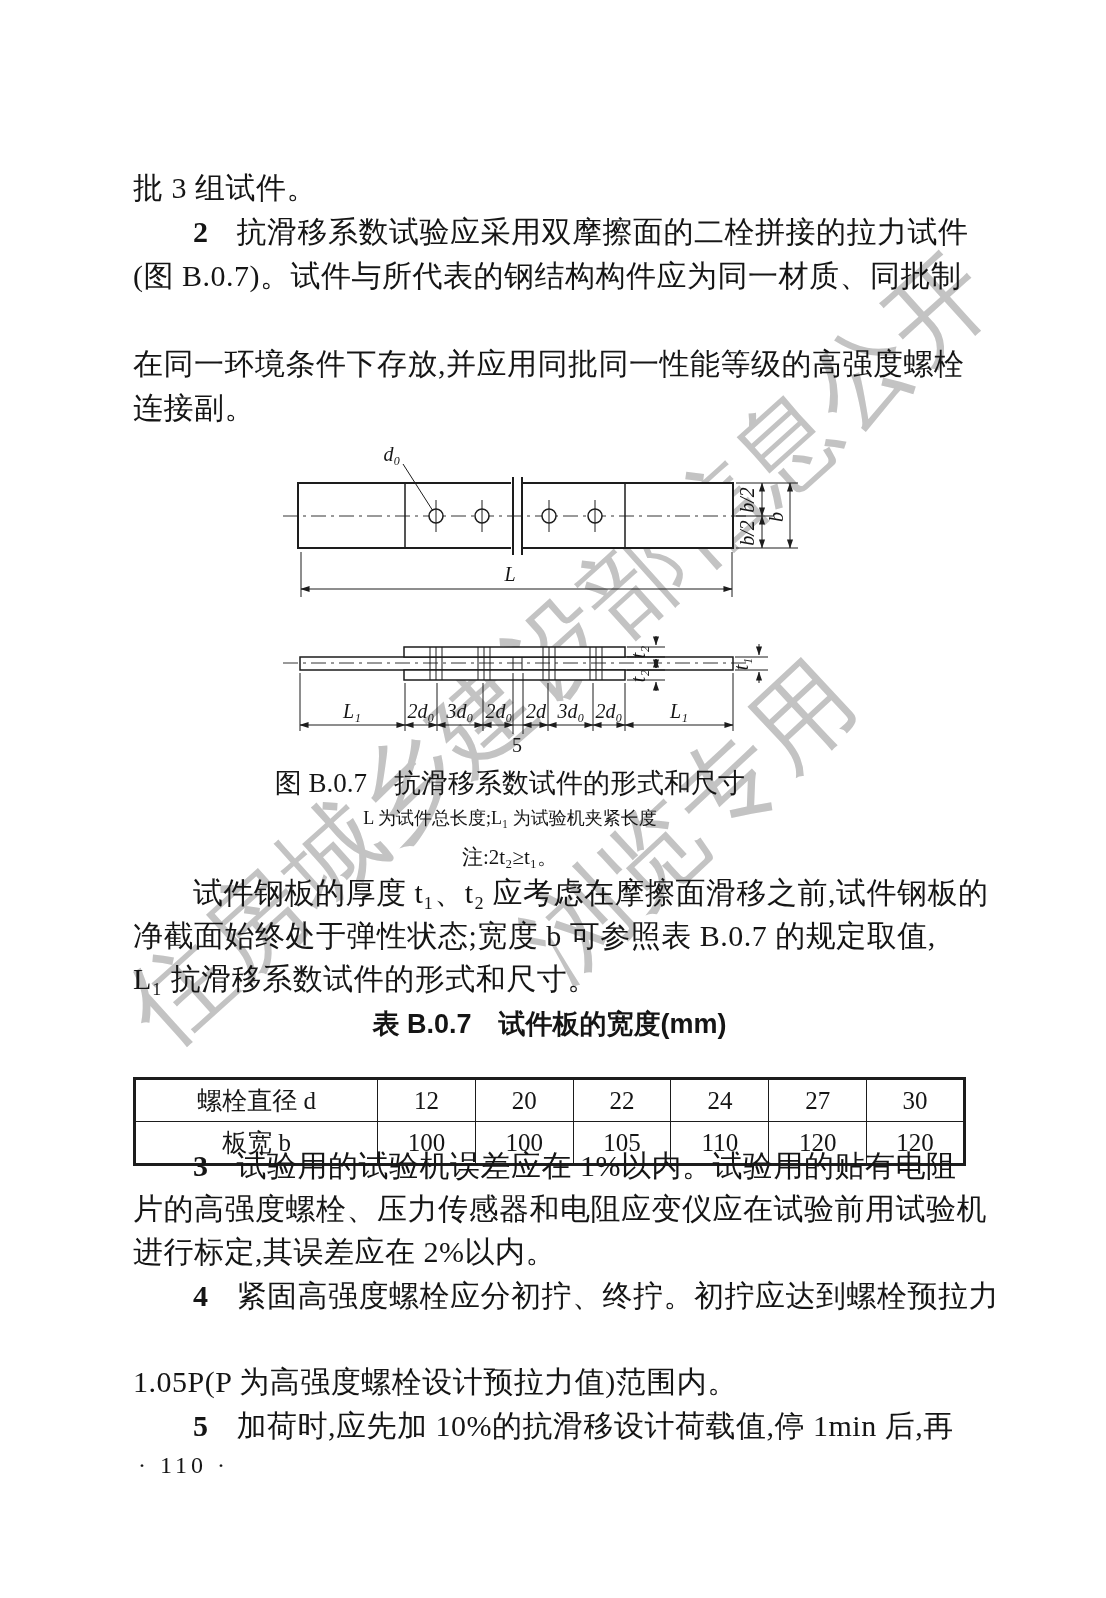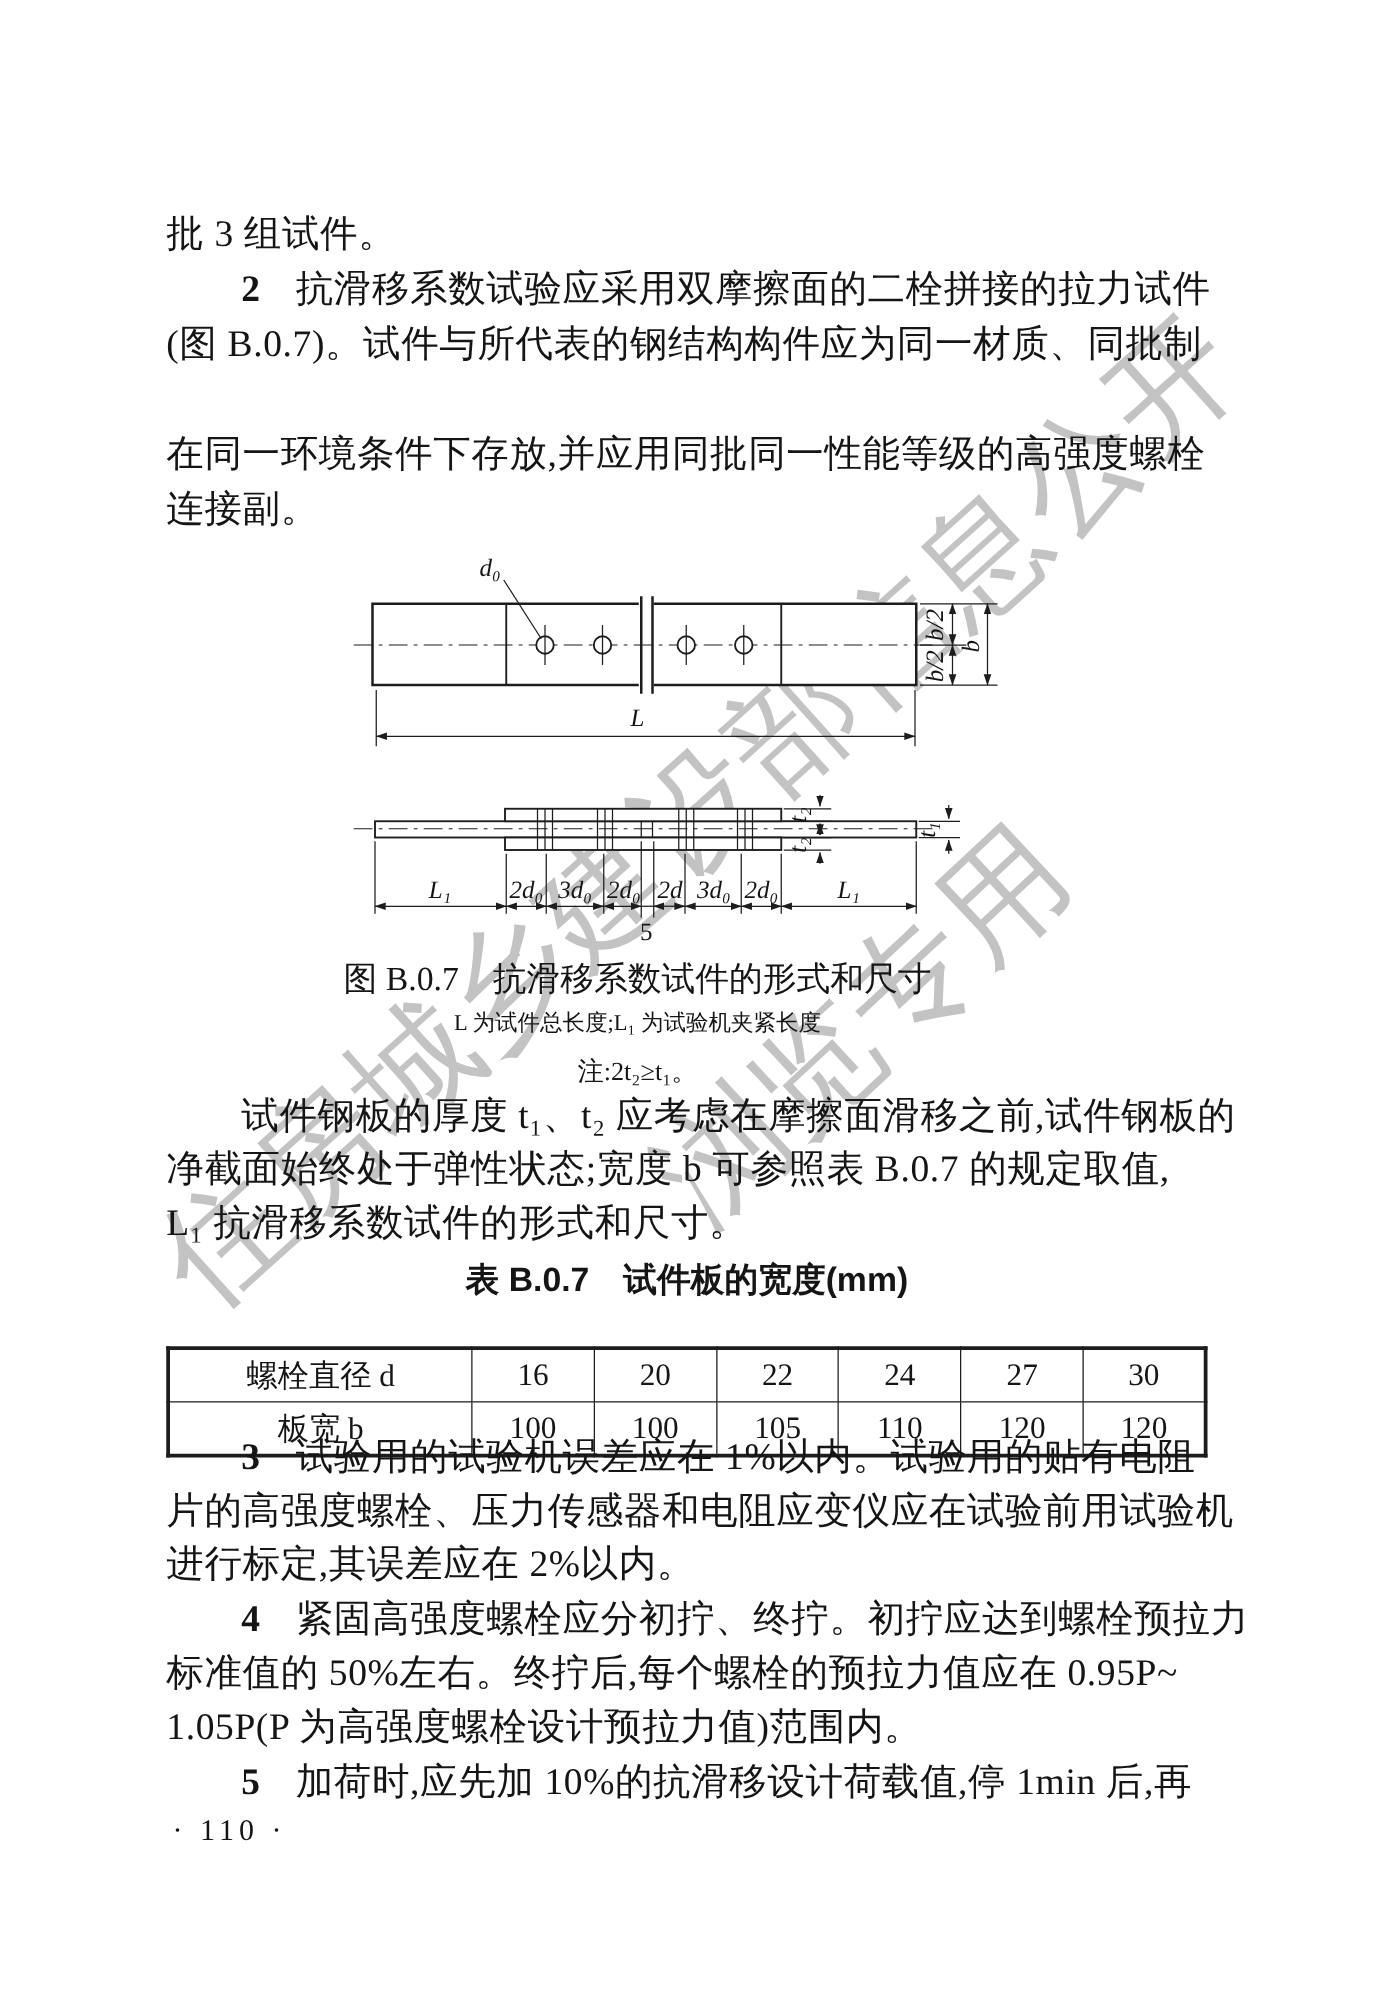--- a/index.html
+++ b/index.html
@@ -175,21 +175,21 @@
         <col>
         <col>
         <col>
         <col>
         <col>
         <col>
       </colgroup>
     <tbody>
         <tr>
       <td>螺栓直径 d</td>
-      <td>16</td>
+      <td>12</td>
       <td>20</td>
       <td>22</td>
       <td>24</td>
       <td>27</td>
       <td>30</td>
     </tr>
     <tr>
       <td>板宽 b</td>
       <td>100</td>
       <td>100</td>
@@ -199,20 +199,19 @@
       <td>120</td>
     </tr>
   </tbody>
     </table>
 
   <div class="t" style="left:193px;top:1150px;"><span class="num">3</span><span>试验用的试验机误差应在 1%以内。试验用的贴有电阻</span></div>
   <div class="t" style="left:133px;top:1193px;">片的高强度螺栓、压力传感器和电阻应变仪应在试验前用试验机</div>
   <div class="t" style="left:133px;top:1236px;">进行标定,其误差应在 2%以内。</div>
 
   <div class="t" style="left:193px;top:1280px;"><span class="num">4</span><span>紧固高强度螺栓应分初拧、终拧。初拧应达到螺栓预拉力</span></div>
-  <div class="t" style="left:133px;top:1323px;">标准值的 50%左右。终拧后,每个螺栓的预拉力值应在 0.95P~</div>
   <div class="t" style="left:133px;top:1366px;">1.05P(P 为高强度螺栓设计预拉力值)范围内。</div>
 
   <div class="t" style="left:193px;top:1410px;"><span class="num">5</span><span>加荷时,应先加 10%的抗滑移设计荷载值,停 1min 后,再</span></div>
 
   <div class="pagenum">· 110 ·</div>
 
 </div>
 
 </body></html>

